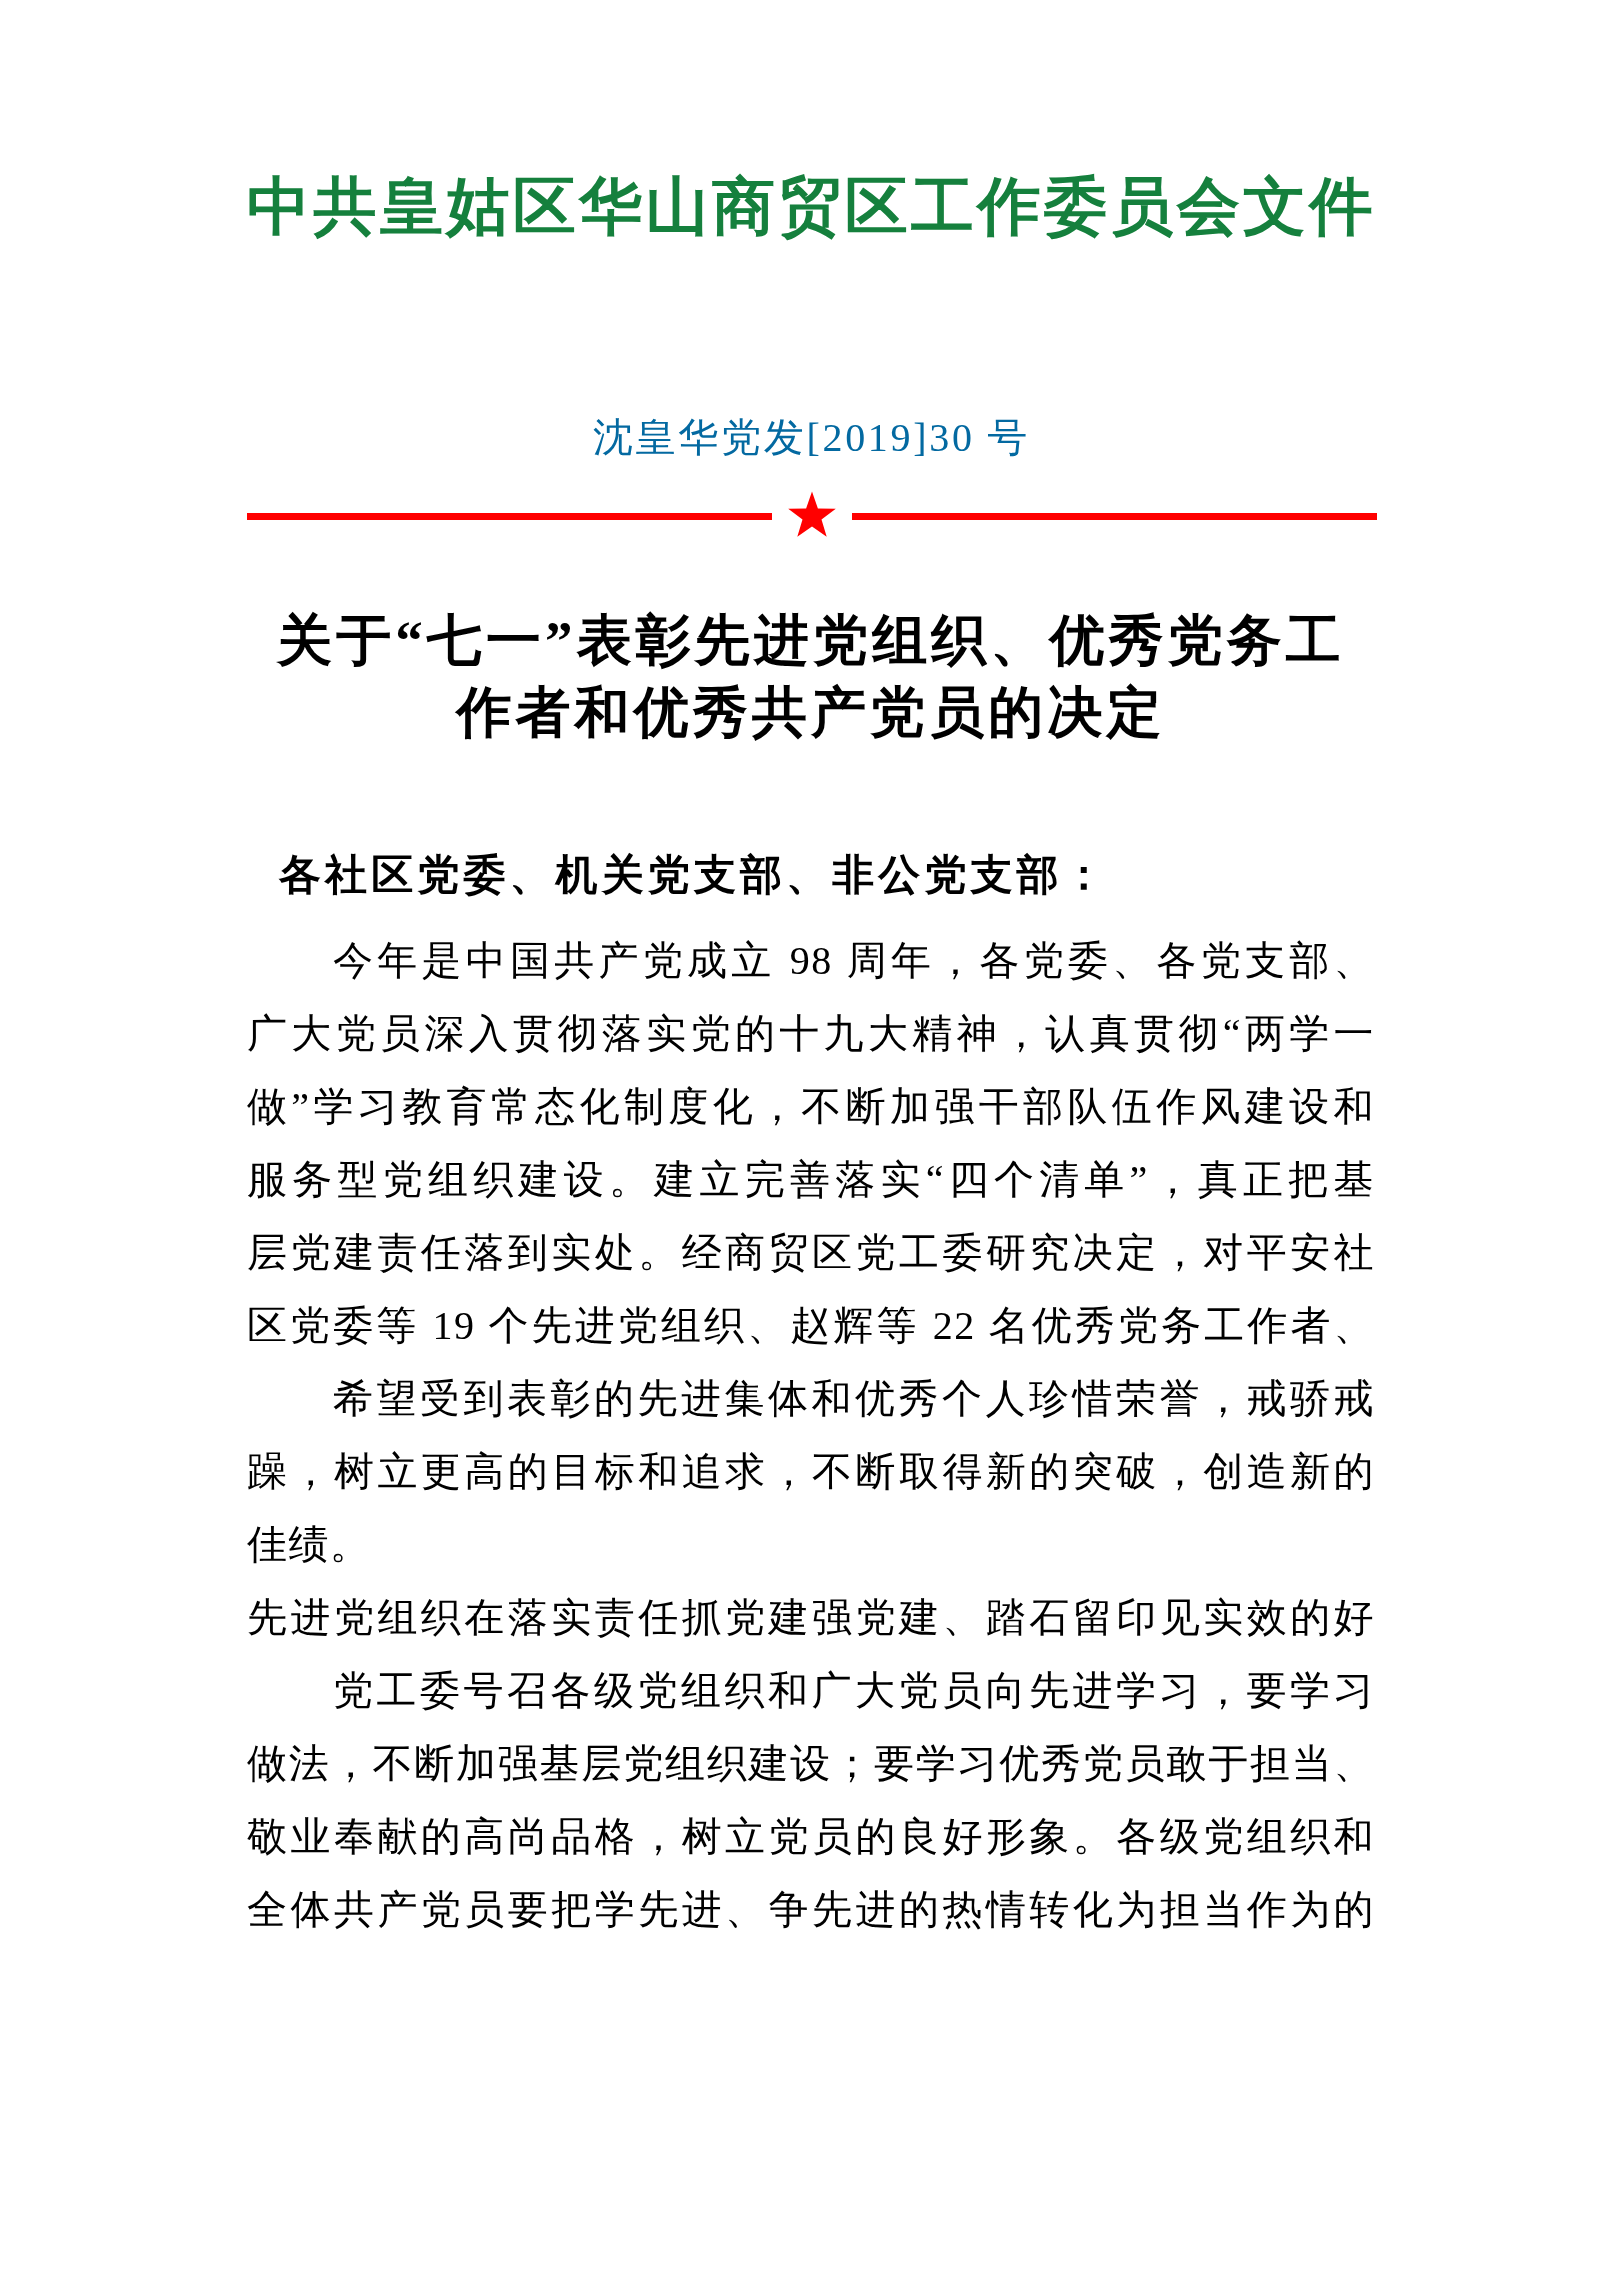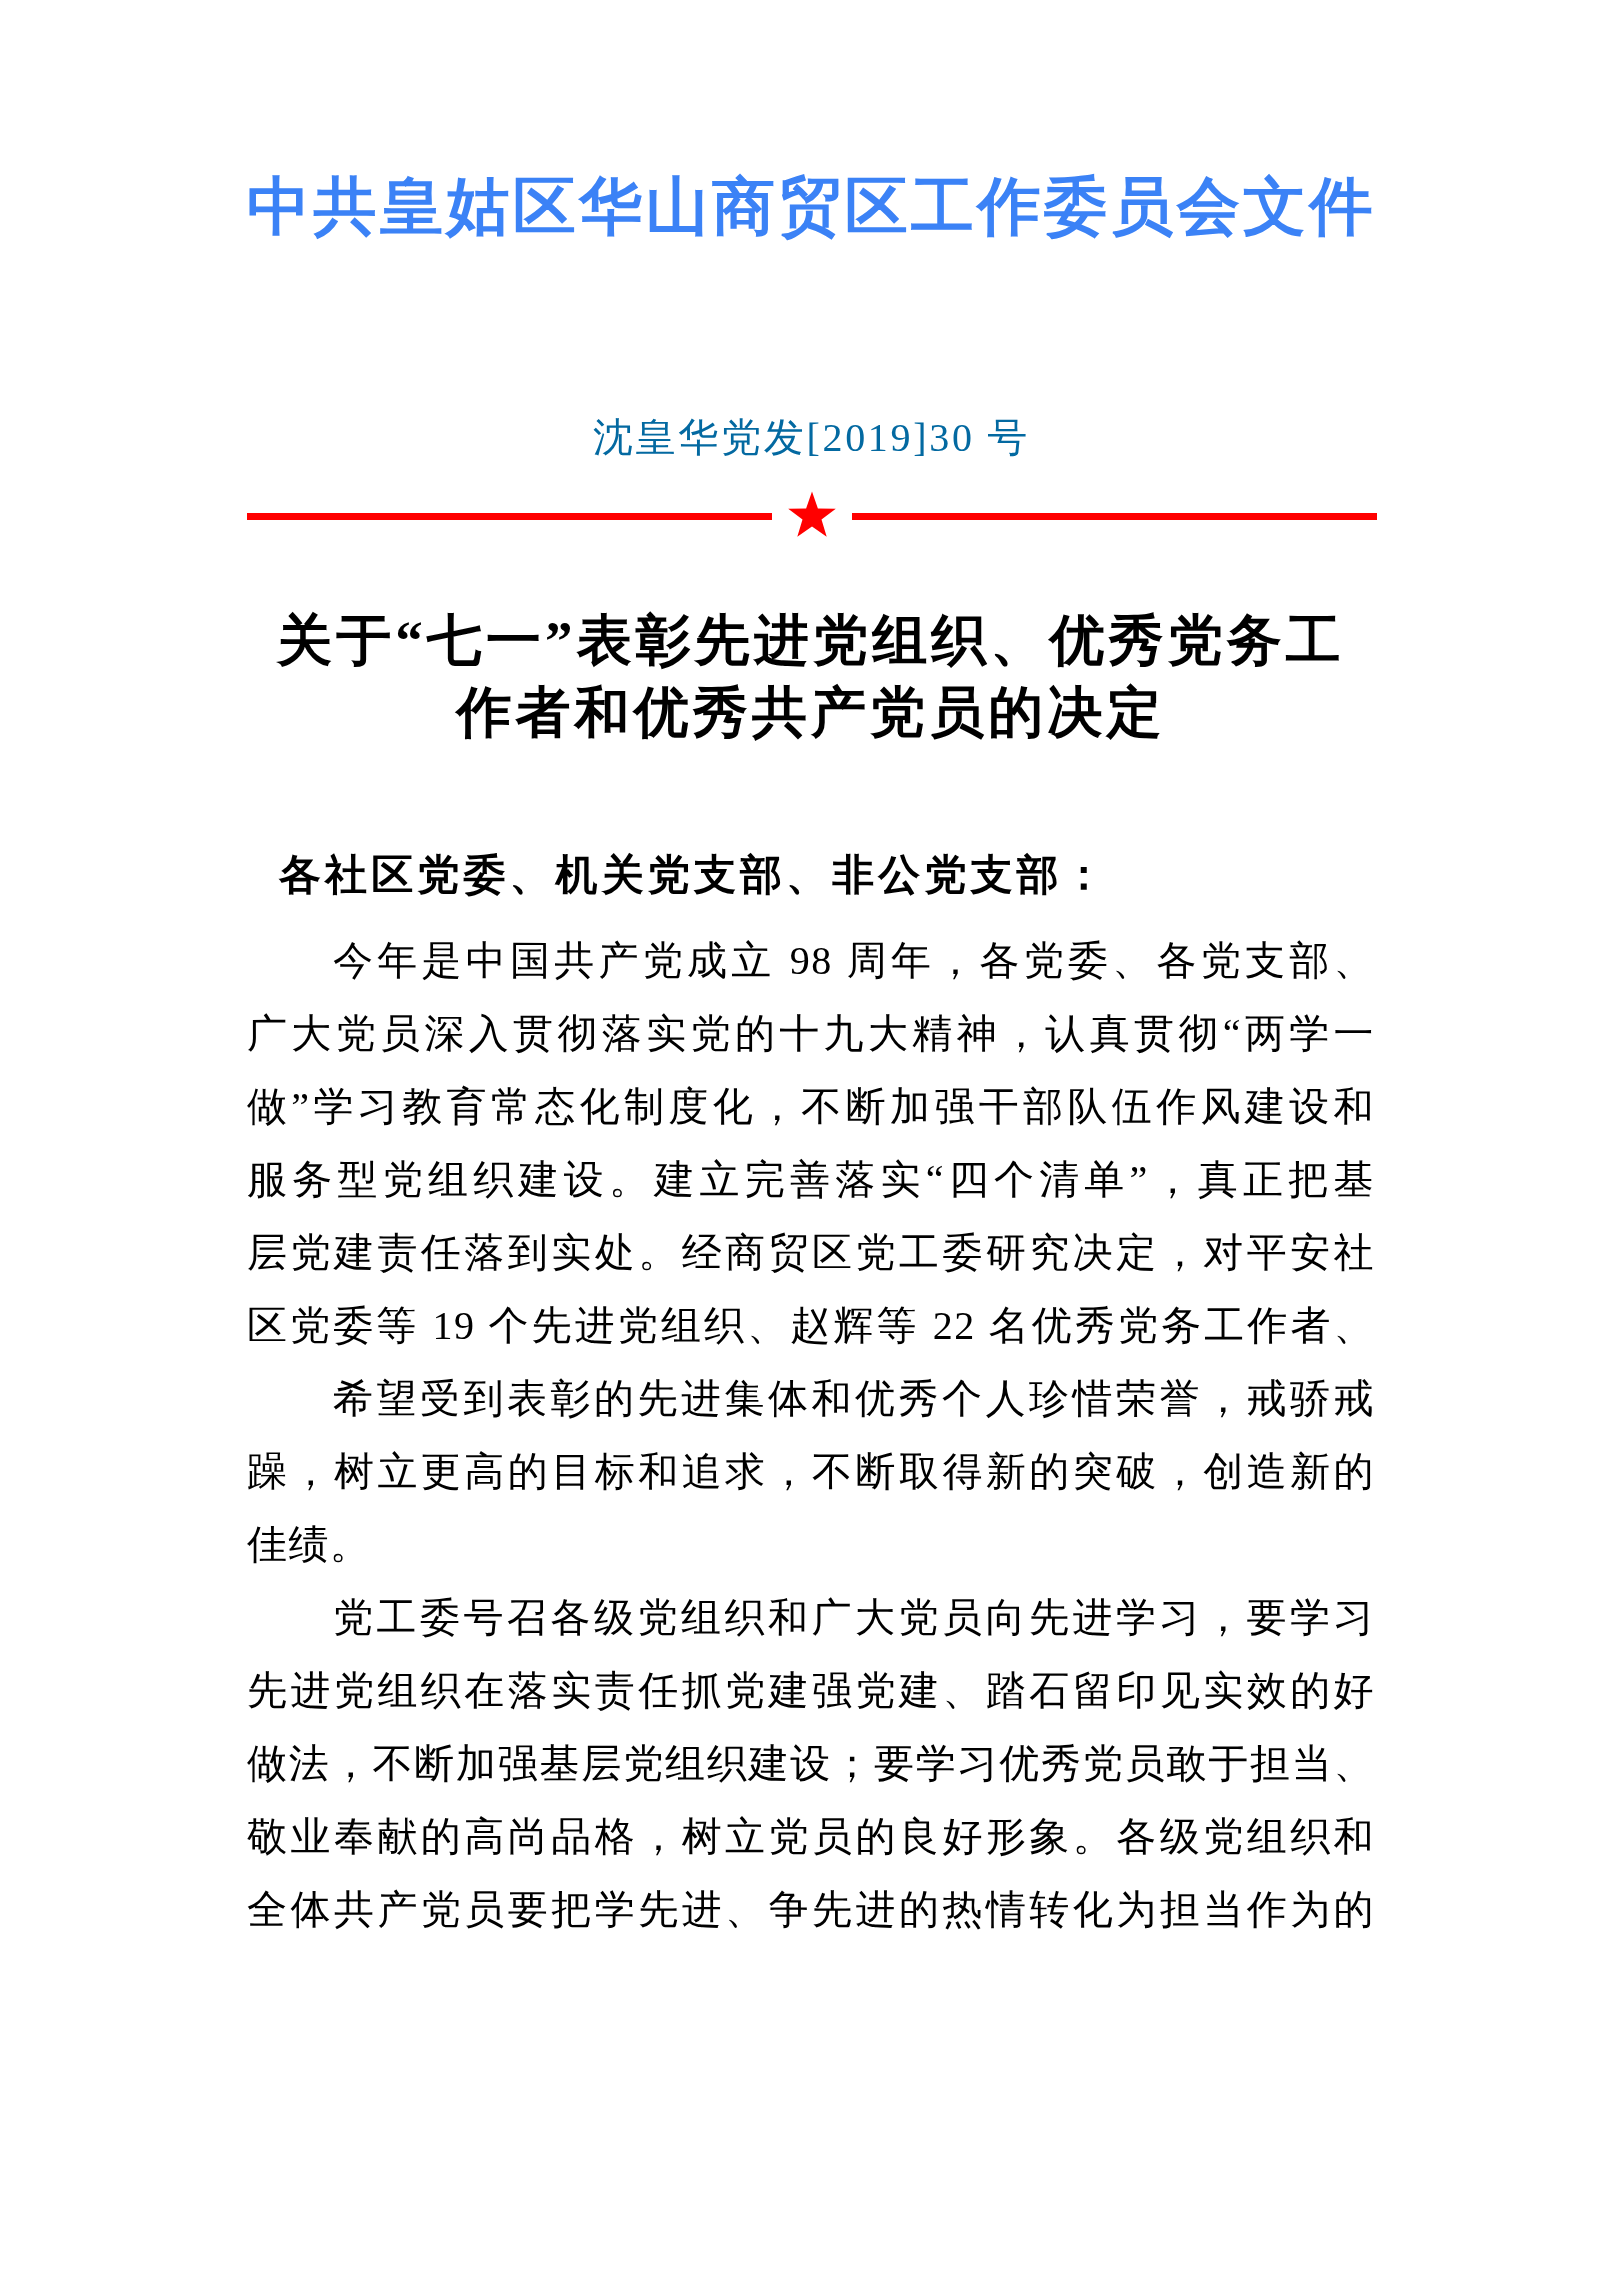--- a/index.html
+++ b/index.html
@@ -18,21 +18,21 @@
   .org-title {
     position: absolute;
     top: 172px;
     left: 0;
     width: 100%;
     text-align: center;
     font-size: 63px;
     line-height: 71px;
     font-weight: bold;
     letter-spacing: 3.4px;
-    color: #3b82f6;
+    color: #15803d;
     white-space: nowrap;
   }
 
   
   .doc-number {
     position: absolute;
     top: 413px;
     left: 0;
     width: 100%;
     text-align: center;
@@ -154,22 +154,22 @@
       <div class="line j">区党委等 19 个先进党组织、赵辉等 22 名优秀党务工作者、</div>
     </div>
 
     <div>
       <div class="line j ind">希望受到表彰的先进集体和优秀个人珍惜荣誉，戒骄戒</div>
       <div class="line j">躁，树立更高的目标和追求，不断取得新的突破，创造新的</div>
       <div class="line l">佳绩。</div>
     </div>
 
     <div>
+      <div class="line j">先进党组织在落实责任抓党建强党建、踏石留印见实效的好</div>
       <div class="line j ind">党工委号召各级党组织和广大党员向先进学习，要学习</div>
-      <div class="line j">先进党组织在落实责任抓党建强党建、踏石留印见实效的好</div>
       <div class="line j">做法，不断加强基层党组织建设；要学习优秀党员敢于担当、</div>
       <div class="line j">敬业奉献的高尚品格，树立党员的良好形象。各级党组织和</div>
       <div class="line j">全体共产党员要把学先进、争先进的热情转化为担当作为的</div>
     </div>
 
   </div>
 
 </div>
 
 

